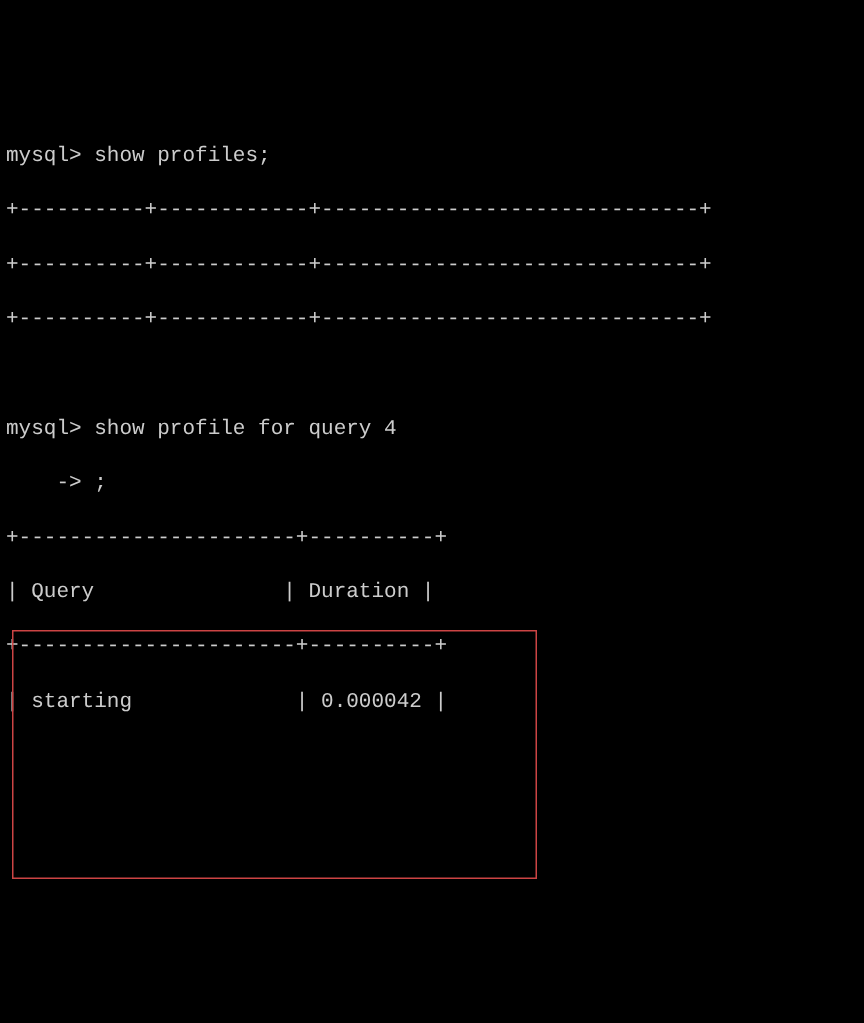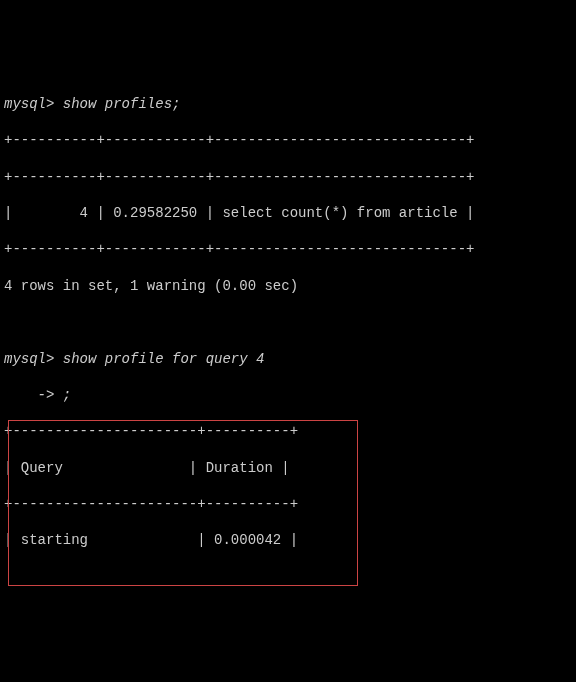--- a/index.html
+++ b/index.html
@@ -12,21 +12,20 @@
       color: #ccc;
       font-family: 'Courier New', Consolas, monospace;
       font-size: 14px;
       line-height: 1.3;
       padding: 4px;
       width: 576px;
       white-space: pre;
     }
     .prompt {
       color: #ccc;
-      font-style: italic;
     }
     .sep {
       color: #ccc;
     }
     .row {
       display: block;
     }
     .highlight-box {
       border: 1px solid #c44;
       position: absolute;
@@ -38,23 +37,21 @@
   </style>
 </head>
 <body>
 
 
 
 <div class="container">
 <span class="prompt row">mysql&gt; show profiles;</span>
 <span class="sep row">+----------+------------+------------------------------+</span>
 <span class="sep row">+----------+------------+------------------------------+</span>
-<span class="row">|        4 | 0.29582250 | select count(*) from article |</span>
 <span class="sep row">+----------+------------+------------------------------+</span>
-<span class="row">4 rows in set, 1 warning (0.00 sec)</span>
 <span class="row"> </span>
 <span class="prompt row">mysql&gt; show profile for query 4</span>
 <span class="prompt row">    -&gt; ;</span>
 <span class="sep row">+----------------------+----------+</span>
 <span class="row">| Query               | Duration |</span>
 <span class="sep row">+----------------------+----------+</span>
 <span class="row">| starting             | 0.000042 |</span>
 
 
 

